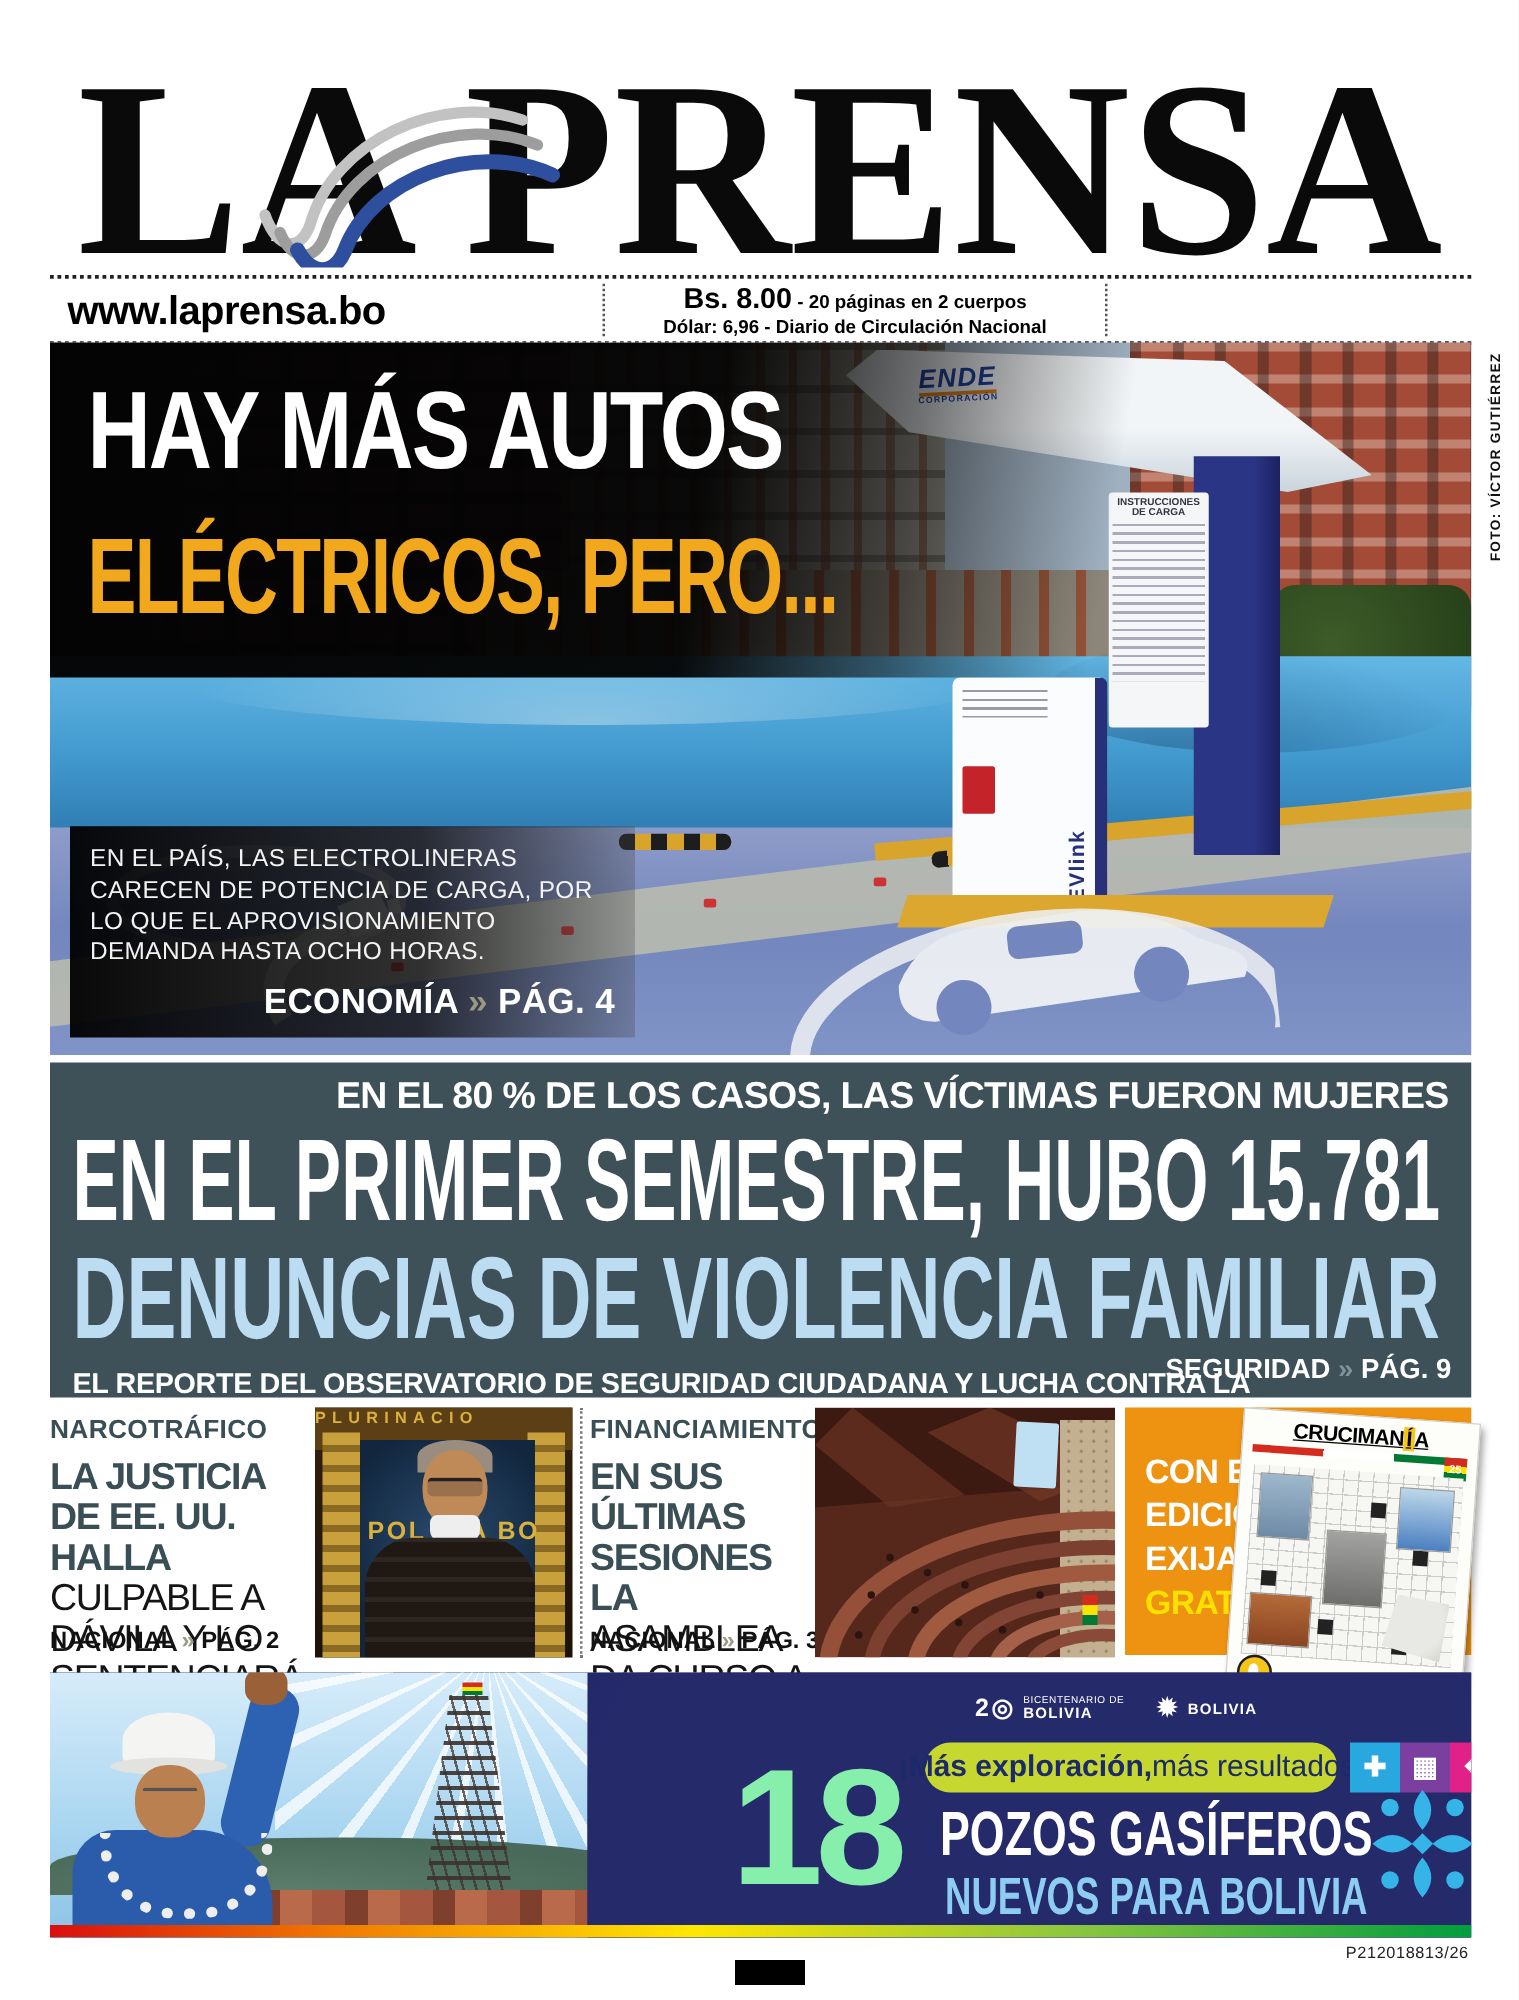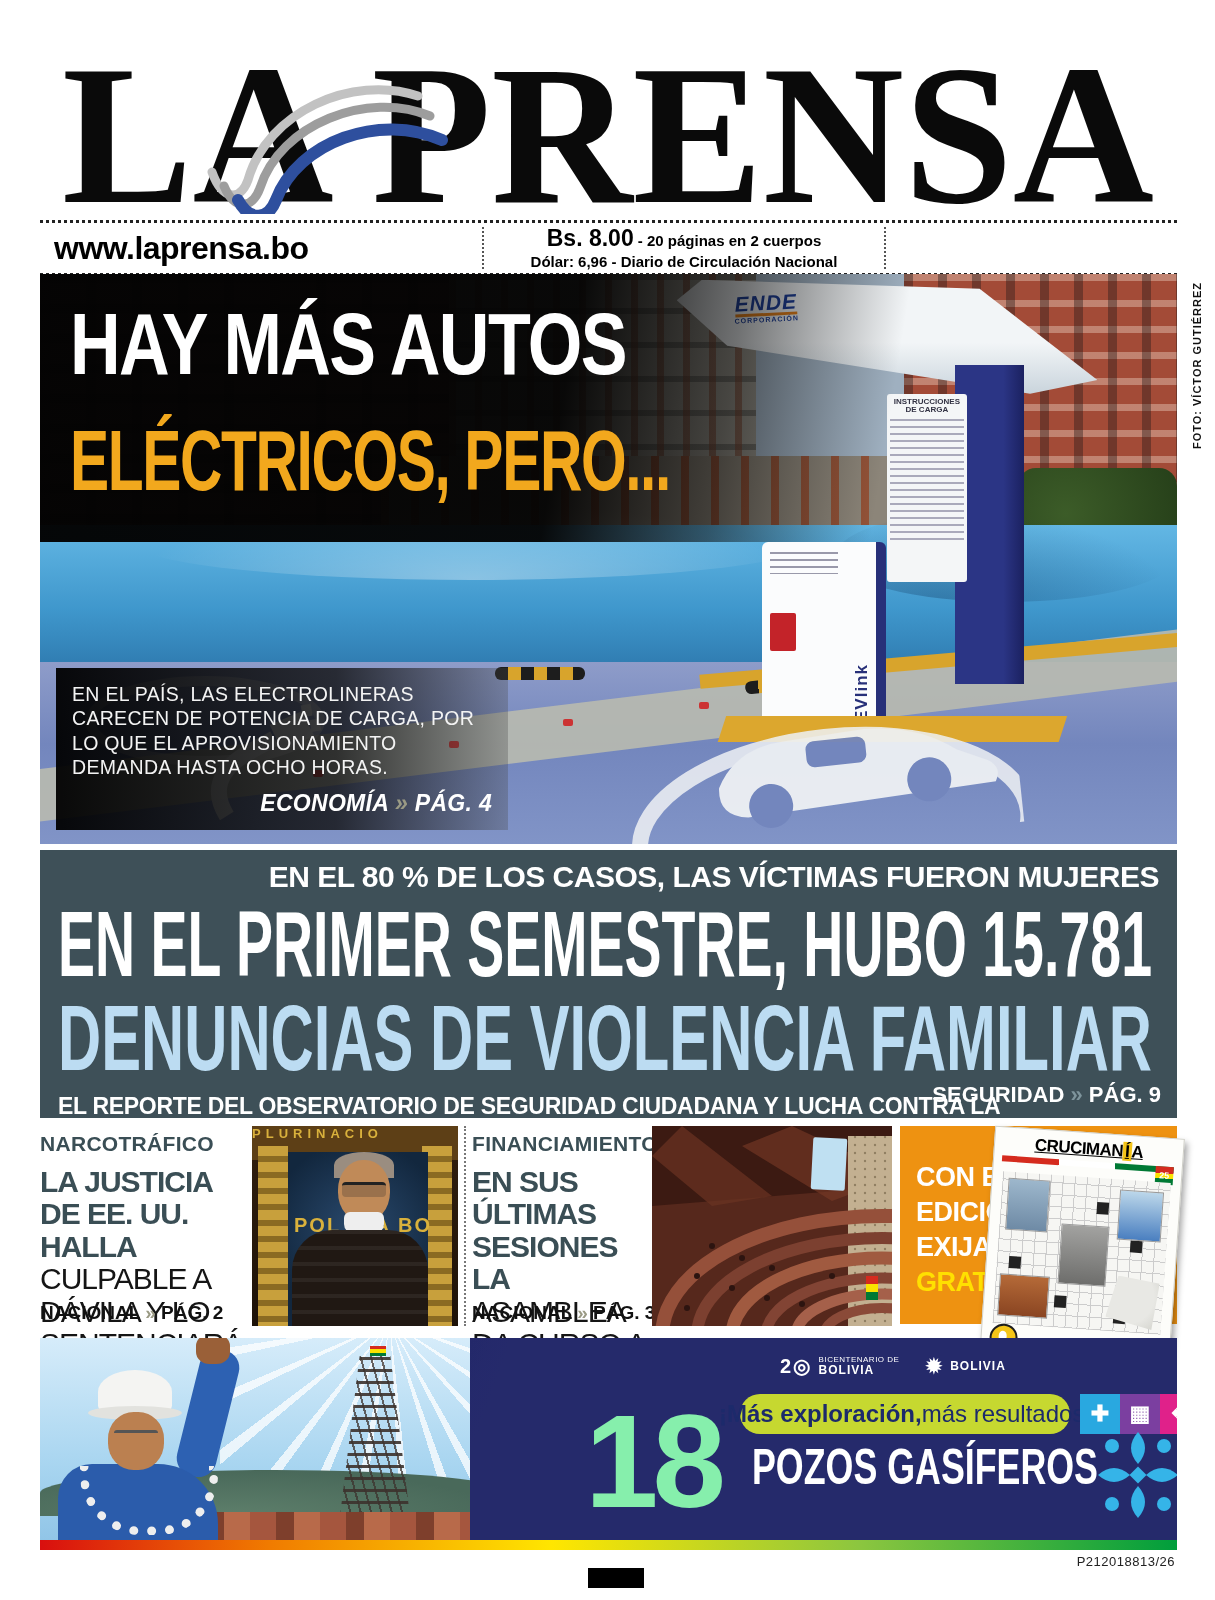--- a/index.html
+++ b/index.html
@@ -59,21 +59,21 @@
   .sticker{position:absolute;left:8px;top:38%;width:26px;height:38px;background:#c32329;border-radius:2px;}
   .chlines{position:absolute;left:8px;top:10px;width:60%;height:22px;background:repeating-linear-gradient(180deg,#99a 0 2px,transparent 2px 7px);}
   .base{left:60%;top:77.5%;width:30%;height:4.5%;background:#dca72e;transform:skewX(-18deg);}
   .shade{left:0;top:0;width:100%;height:47%;
      background:linear-gradient(99deg,rgba(3,3,3,.98) 0%,rgba(3,3,3,.96) 46%,rgba(5,5,5,.55) 60%,rgba(0,0,0,0) 74%);}
   .hl1{left:30px;top:24px;}
   .hl2{left:30px;top:132px;}
   .caption{left:16px;bottom:14px;width:420px;padding:14px 16px 12px;
      background:linear-gradient(90deg,rgba(0,0,0,.95) 0%,rgba(15,15,15,.8) 62%,rgba(70,70,70,.3) 100%);
      color:#f3f3f3;font-size:19.5px;line-height:1.26;letter-spacing:.3px;}
-  .capfoot{margin-top:9px;font-weight:bold;font-size:23px;color:#fff;font-style:italic;}
+  .capfoot{margin-top:9px;font-weight:bold;font-size:28px;color:#fff;}
   .arrows{color:#9a9a84;font-weight:bold;}
   #credit{right:12px;top:282px;writing-mode:vertical-rl;transform:rotate(180deg);
      font-size:11px;color:#111;letter-spacing:1px;font-weight:bold;}
   .ende-logo{left:8%;top:18%;transform:rotate(-3deg);text-align:center;color:#1d3f9c;}
   .ende-big{font-size:21px;font-weight:bold;font-style:italic;letter-spacing:1px;
      border-bottom:3px solid #e8821a;display:inline-block;line-height:.9;}
   .ende-sub{font-size:7px;font-weight:bold;letter-spacing:1px;}
 
   
   .evsym{left:49%;top:72%;width:420px;height:160px;transform:rotate(-6deg);opacity:.95;}
@@ -444,20 +444,25 @@
       <div class="sq" style="background:#e0218a;">❖</div>
 
     </div>
 
     <div class="n18">18</div>
     <div class="pozos">
       <svg width="352" height="52" viewBox="0 0 352 52" preserveAspectRatio="none">
         <text x="0" y="44" font-weight="bold" font-size="50" fill="#ffffff" textLength="346" lengthAdjust="spacingAndGlyphs">POZOS GASÍFEROS</text>
       </svg>
     </div>
+    <div class="nuevos">
+      <svg width="344" height="44" viewBox="0 0 344 44" preserveAspectRatio="none">
+        <text x="0" y="37" font-weight="bold" font-size="42" fill="#8ECDF2" textLength="338" lengthAdjust="spacingAndGlyphs">NUEVOS PARA BOLIVIA</text>
+      </svg>
+    </div>
 
     <svg class="motif" width="84" height="90" viewBox="0 0 84 90">
       <g fill="#35b4e8">
         <path d="M42,2 q14,16 0,32 q-14,-16 0,-32z"></path>
         <path d="M42,88 q14,-16 0,-32 q-14,16 0,32z"></path>
         <path d="M2,45 q16,-14 32,0 q-16,14 -32,0z"></path>
         <path d="M82,45 q-16,-14 -32,0 q16,14 32,0z"></path>
         <circle cx="16" cy="16" r="7"></circle>
           <circle cx="68" cy="16" r="7"></circle>
         <circle cx="16" cy="74" r="7"></circle>

